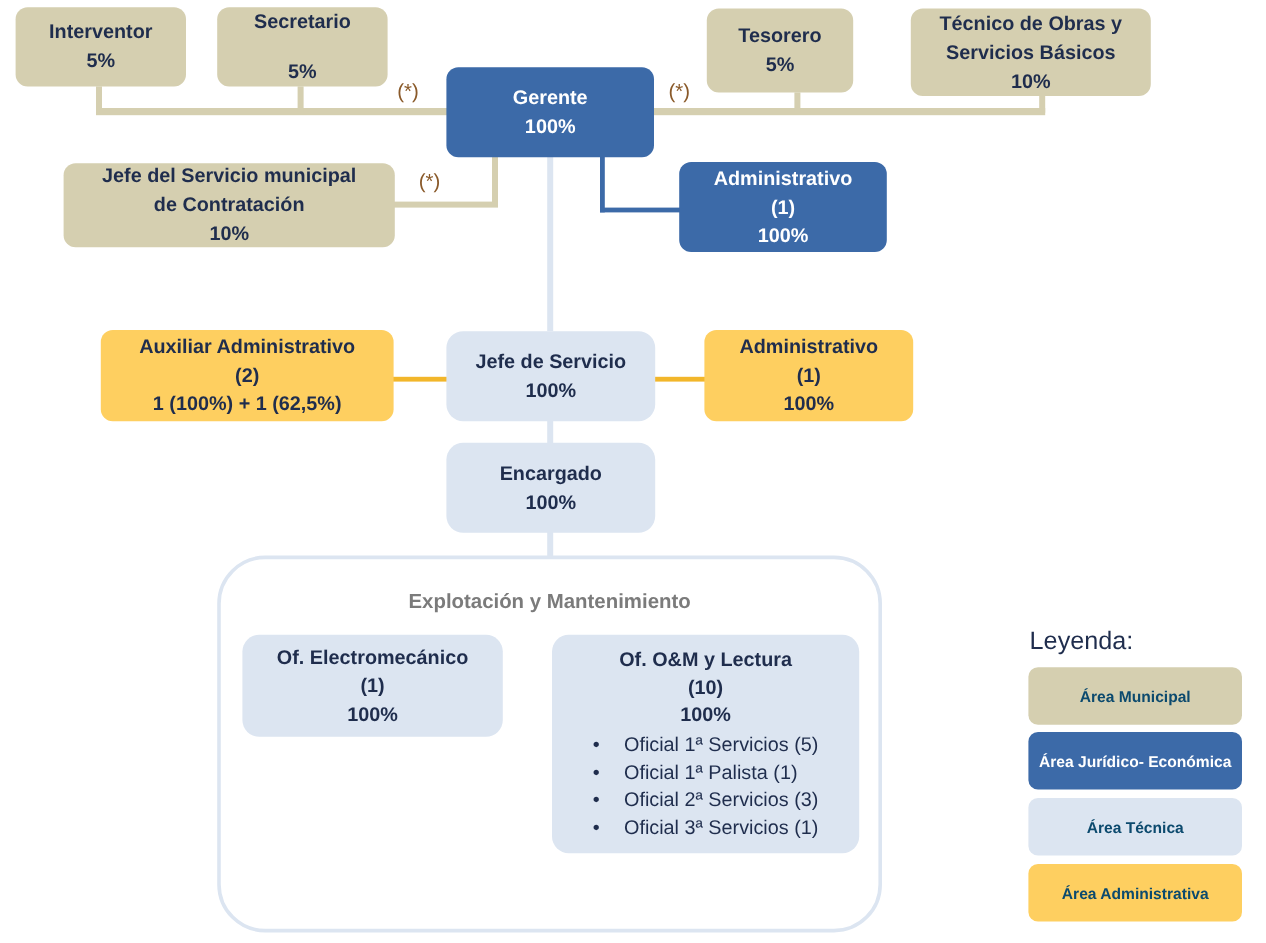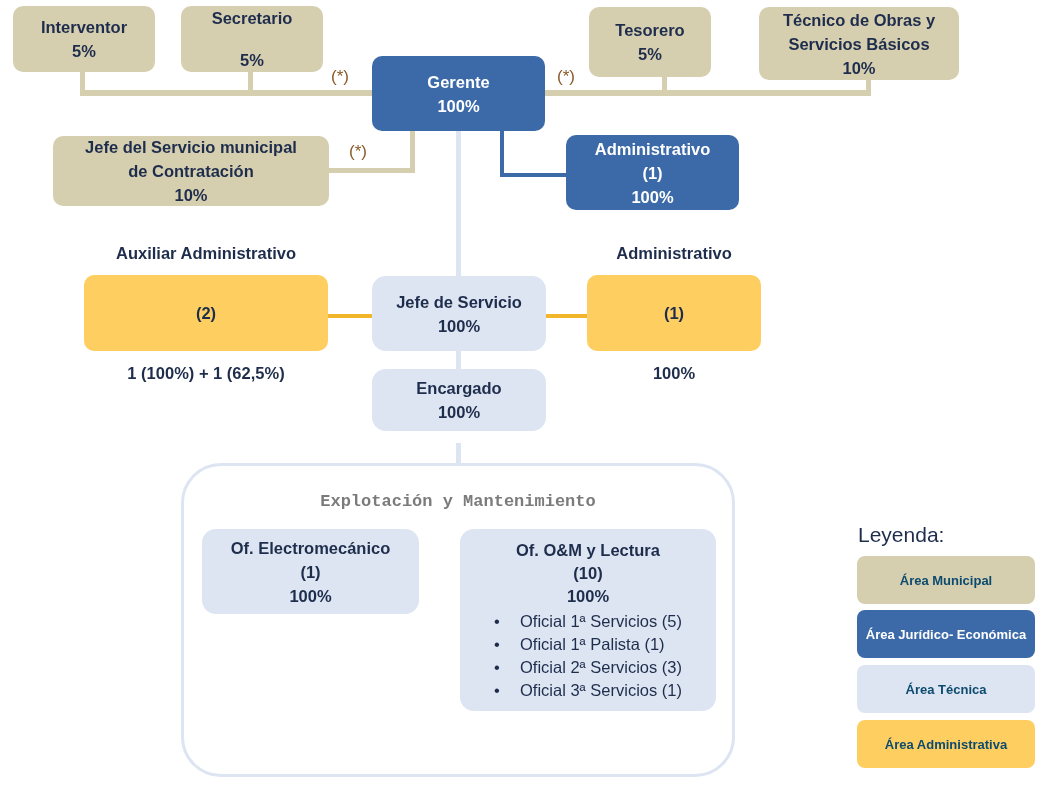--- a/index.html
+++ b/index.html
@@ -4,31 +4,31 @@
 <style>
   html, body { margin: 0; padding: 0; background: #ffffff; }
   body { width: 1055px; height: 786px; position: relative; overflow: hidden;
          font-family: "Liberation Sans", "DejaVu Sans", sans-serif; }
   .box { position: absolute; border-radius: 10px; display: flex; flex-direction: column;
          align-items: center; justify-content: center; text-align: center;
          font-weight: bold; font-size: 16.5px; line-height: 24px; color: #1f2d4d; box-sizing: border-box; }
   .mun { background: #d5cfb0; }
   .jur { background: #3c6aa8; color: #ffffff; }
   .tec { background: #dce5f1; border-radius: 14px; }
-  .adm { background: #fecf60; gap: 36px; }
+  .adm { background: #fecf60; }
   .line { position: absolute; }
   .l-mun { background: #d5cfb0; }
   .l-jur { background: #3c6aa8; }
   .l-tec { background: #dce5f1; }
   .l-adm { background: #f2b62a; }
   .ast { position: absolute; font-size: 17px; color: #8a5a2a; font-family: "Liberation Sans", sans-serif; }
   .group { position: absolute; left: 181px; top: 463px; width: 554px; height: 314px;
            border: 3px solid #dce5f1; border-radius: 40px; box-sizing: border-box; background: #fff; }
   .group-title { position: absolute; left: 0; right: 0; top: 26px; text-align: center;
-                 color: #7b7b7b; font-weight: bold; font-size: 17px; font-family: Liberation Mono, monospace; }
+                 color: #7b7b7b; font-weight: bold; font-size: 17px; }
   .sublist { list-style: none; margin: 2px 0 0 0; padding: 0; text-align: left; font-weight: normal; line-height: 23px; }
   .sublist li { display: flex; }
   .bullet { width: 26px; }
   .legend-title { position: absolute; left: 858px; top: 523px; font-size: 21px; color: #1f2d4d; }
   .legend-item { position: absolute; left: 857px; width: 178px; height: 48px; border-radius: 8px;
                  display: flex; align-items: center; justify-content: center; font-weight: bold; font-size: 13px; color: #0c4a6e; }
 </style>
 </head>
 <body>
 
@@ -93,21 +93,21 @@
 <div class="box adm" style="left:587px; top:275px; width:174px; height:76px;">
   <span>Administrativo</span>
   <span>(1)</span>
   <span>100%</span>
 </div>
 
 <div class="box tec" style="left:372px; top:276px; width:174px; height:75px;">
   <span>Jefe de Servicio</span>
   <span>100%</span>
 </div>
-<div class="box tec" style="left:372px; top:369px; width:174px; height:62px;text-align:right;">
+<div class="box tec" style="left:372px; top:369px; width:174px; height:75px;text-align:right;">
   <span>Encargado</span>
   <span>100%</span>
 </div>
 
 <div class="group">
   <div class="group-title">Explotación y Mantenimiento</div>
 </div>
 <div class="box tec" style="left:202px; top:529px; width:217px; height:85px;">
   <span>Of. Electromecánico</span>
   <span>(1)</span>

